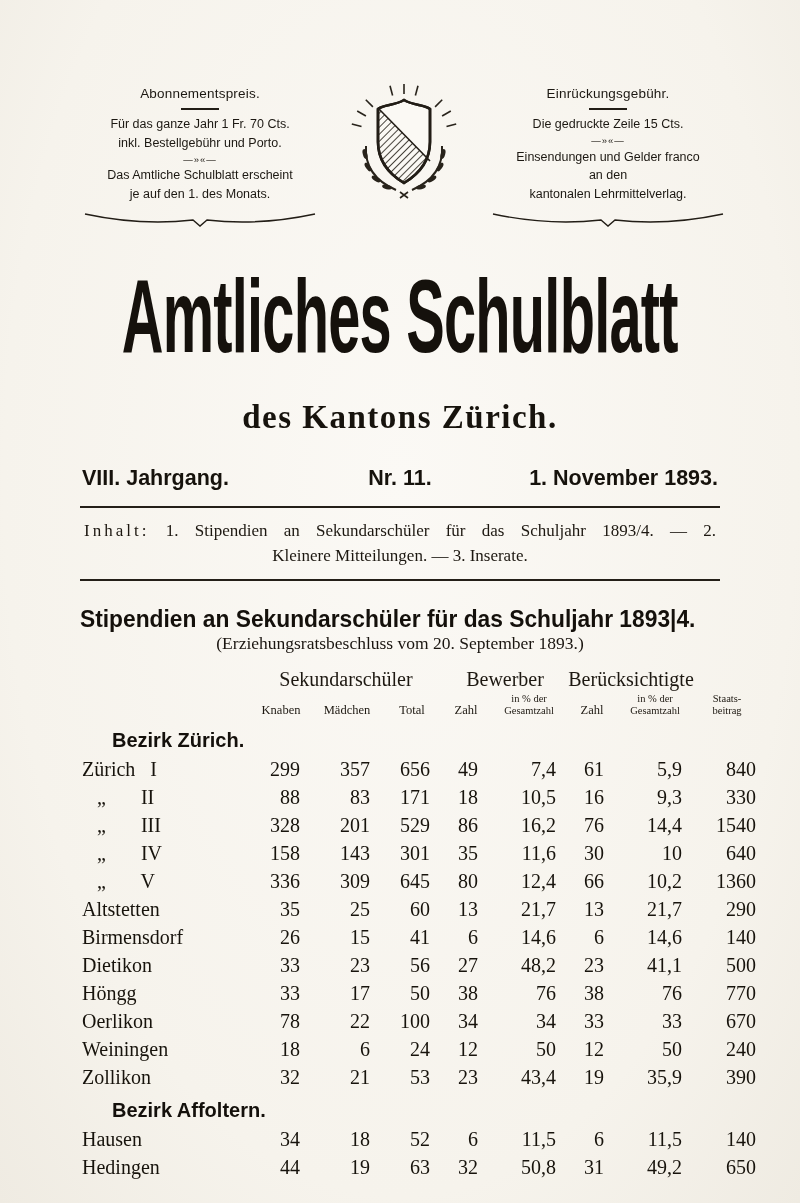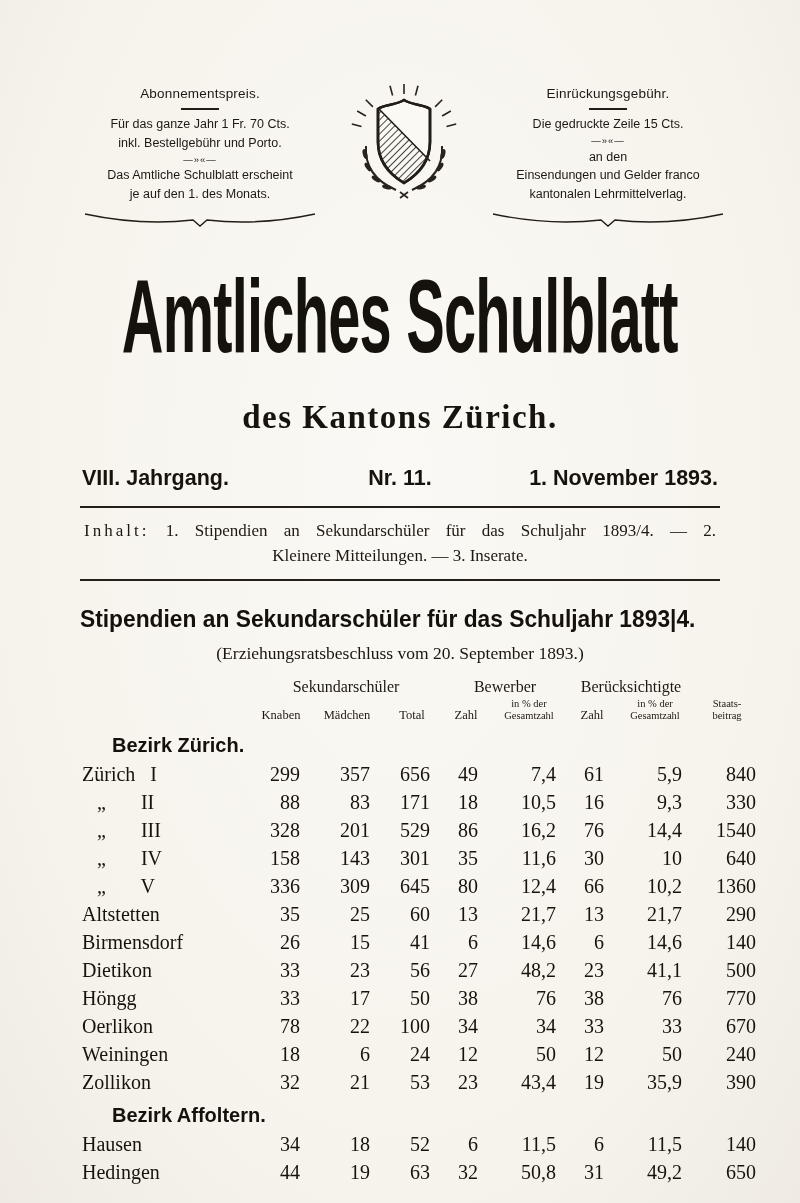--- a/index.html
+++ b/index.html
@@ -26,25 +26,25 @@
   .issue-right{justify-self:end;}
   
   .rule{border:0;border-top:2.2px solid #241f18;margin:15px 80px 0;}
   .rule.thin{margin-top:10px;}
   .inhalt{padding:10px 84px 0;font-size:17px;line-height:1.5;color:#1c1710;}
   .inhalt-l1{text-align:justify;text-align-last:justify;}
   .inhalt-label{letter-spacing:3px;}
   .inhalt-l2{text-align:center;}
   
   .article-heading{margin:24px 0 0 80px;font-family:"Liberation Sans",sans-serif;font-weight:700;font-size:24.5px;white-space:nowrap;transform:scaleX(.93);transform-origin:left center;color:#14100b;}
-  .article-sub{text-align:center;font-size:17.5px;margin-top:10px;}
+  .article-sub{text-align:center;font-size:17.5px;margin-top:0;}
   
   .stipend-table{margin:12px 0 0 80px;border-collapse:collapse;table-layout:fixed;width:680px;}
   .stipend-table th{font-weight:400;color:#1d1811;}
-  .stipend-table .group{font-size:16px;padding:2px 0 1px;}
+  .stipend-table .group{font-size:20px;padding:2px 0 1px;}
   .stipend-table .col{font-size:12.5px;text-align:center;white-space:pre-line;line-height:1.15;vertical-align:bottom;padding-bottom:4px;}
   .stipend-table .col.small{font-size:10.5px;}
   .stipend-table td{font-size:20px;line-height:1.3;padding-top:1px;color:#17130c;}
   .stipend-table td.label{white-space:pre;padding-left:2px;}
   .stipend-table td.num{text-align:right;padding-right:12px;font-variant-numeric:tabular-nums;}
   .stipend-table td.num.staats{padding-right:4px;}
   .stipend-table tr.section-row td{font-family:"Liberation Sans",sans-serif;font-weight:700;font-size:20px;padding:6px 0 2px 32px;color:#14100b;}
 </style>
 </head>
 <body>
@@ -109,22 +109,22 @@
         </g>
         <path d="M56,108 L64,114 M64,108 L56,114" stroke="#28231b" stroke-width="1.6"></path>
       </svg>
     </div>
 
     <div class="mast-col">
       <div class="mast-title">Einrückungsgebühr.</div>
       <div class="mast-rule"></div>
       <div>Die gedruckte Zeile 15 Cts.</div>
       <div class="mast-sep">—»«—</div>
+      <div>Einsendungen und Gelder franco</div>
       <div>an den</div>
-      <div>Einsendungen und Gelder franco</div>
       <div>kantonalen Lehrmittelverlag.</div>
       <svg class="brace" width="238" height="16" viewBox="0 0 238 16">
         <path d="M4,3 Q60,15 112,9 L119,15 L126,9 Q178,15 234,3" fill="none" stroke="#221d16" stroke-width="1.4"></path>
       </svg>
     </div>
   </div>
 
   <div class="title-wrap">
     <div class="main-title">Amtliches Schulblatt</div>
   </div>

